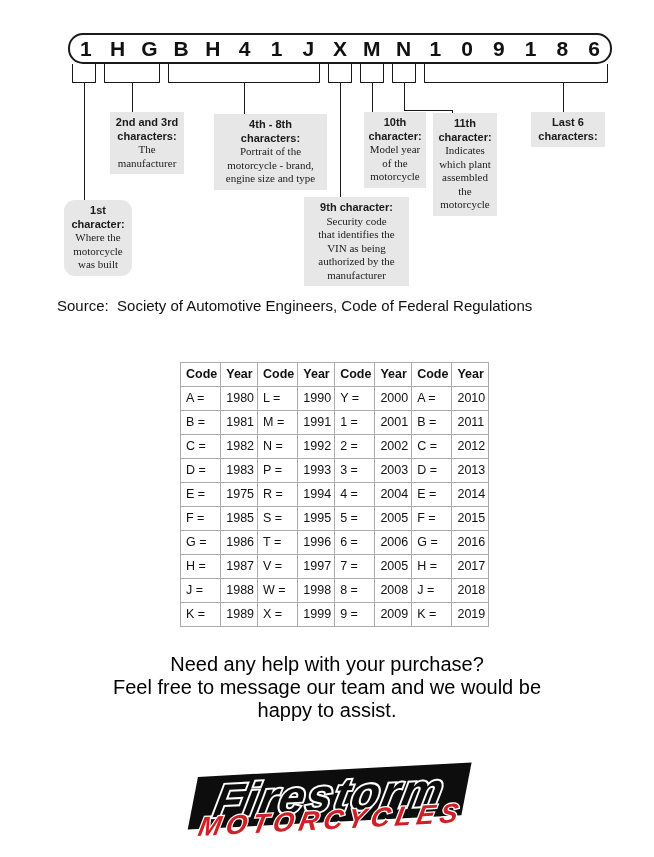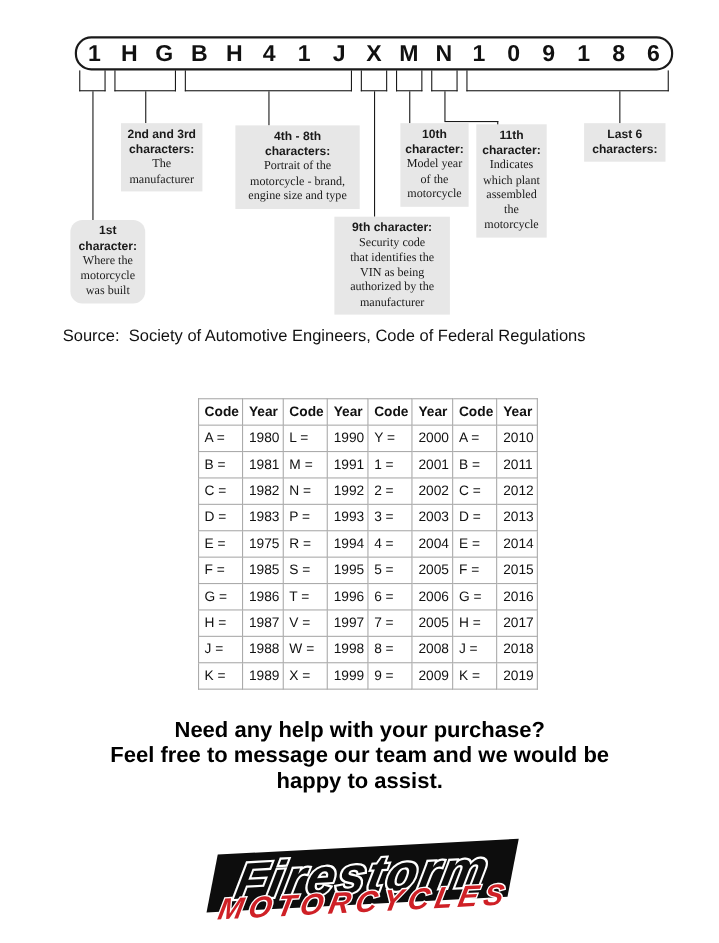--- a/index.html
+++ b/index.html
@@ -78,21 +78,21 @@
     padding:4px 3px 4px 5px; text-align:left; color:#111;
     font-weight:normal;
   }
   .year-table th { font-weight:bold; }
   .year-table .code { width:40px; }
   .year-table .year { width:34px;margin-left:12px; }
 
   
   .help-text {
     position:absolute; left:0; top:653px; width:654px;
-    text-align:center; font-size:20px; font-weight:bold;
+    text-align:center; font-size:20px; font-weight:normal;
     line-height:23px; color:#000; white-space:pre-line;
   }
 
   
   .logo {
     position:absolute; left:158px; top:770px; width:344px;
     text-align:center; transform:rotate(-3deg);
   }
   .logo-band {
     display:inline-block; background:#0d0d0d;

